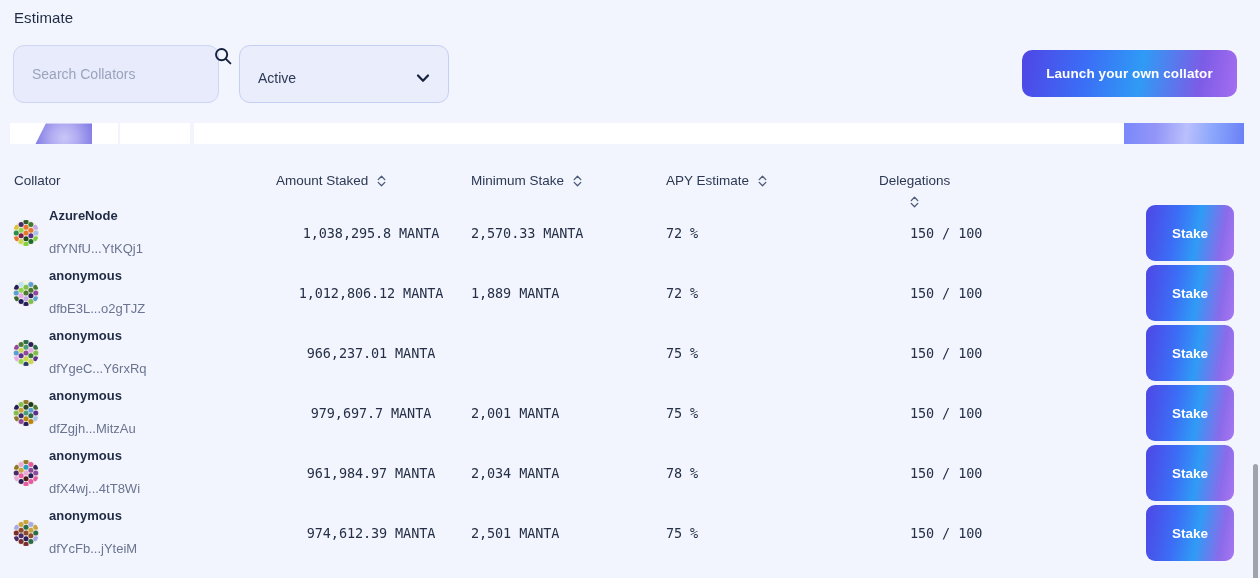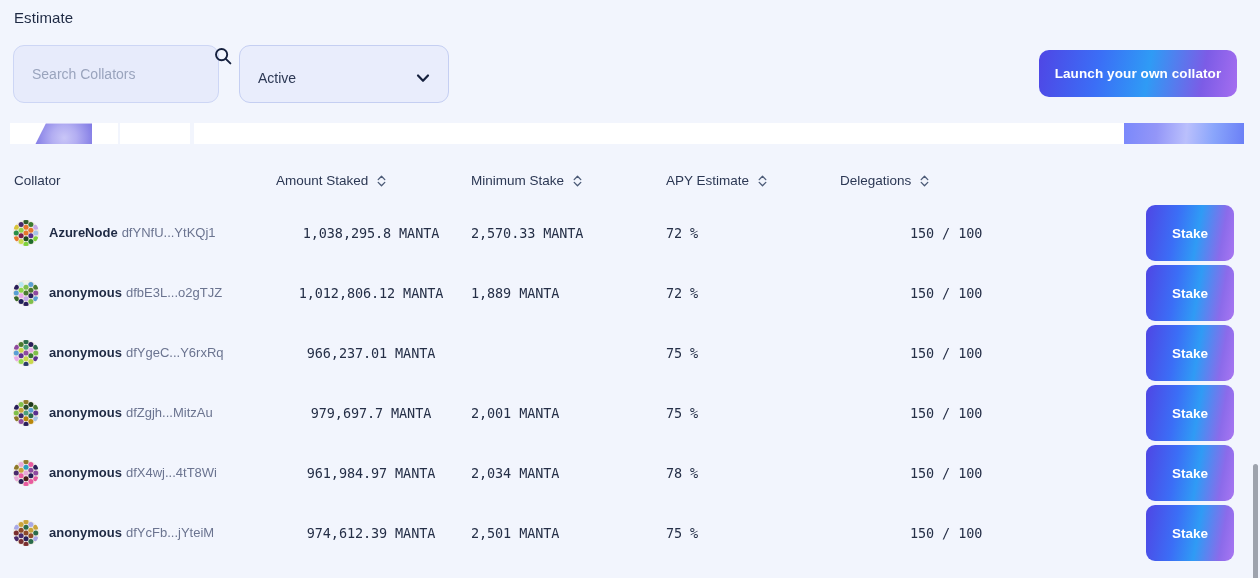--- a/index.html
+++ b/index.html
@@ -83,21 +83,21 @@
     flex: 1;
     font-size: 14px;
     color: #2c3854;
   }
   .chevron-icon { width: 18px; height: 18px; flex: 0 0 18px; }
 
   .launch-btn {
     position: absolute;
     right: 23px;
     top: 50px;
-    width: 198px;
+    width: 215px;
     height: 47px;
     border: none;
     border-radius: 10px;
     background: linear-gradient(100deg, #4f46e5 0%, #3b6ef6 30%, #2f9bf5 55%, #7c5ce6 82%, #a56ef0 100%);
     color: #ffffff;
     font-family: "Liberation Sans", sans-serif;
     font-size: 13.5px;
     font-weight: 700;
     cursor: pointer;
     letter-spacing: 0.1px;
@@ -165,21 +165,21 @@
     font-size: 13.5px;
     color: #2c3854;
     white-space: nowrap;
   }
   .sort-icon { width: 13px; height: 14px; flex: 0 0 13px; }
 
   .col-collator { left: 14px; }
   .col-amount   { left: 276px; }
   .col-min      { left: 471px; }
   .col-apy      { left: 666px; }
-  .col-deleg    { left: 840px; }
+  .col-deleg    { left: 879px; flex-direction: column; }
 
   .row {
     position: relative;
     height: 60px;
   }
 
   .cell {
     position: absolute;
     top: 0;
     height: 60px;
@@ -193,21 +193,21 @@
     width: 26px;
     height: 26px;
     border-radius: 50%;
     flex: 0 0 26px;
     background: #eeeae3;
     position: relative;
     overflow: hidden;
   }
   .identicon svg { display: block; }
 
-  .who { display: flex; flex-direction: row; gap: 4px; line-height: 1.15; }
+  .who { display: flex; flex-direction: column; gap: 18px; line-height: 1.15; }
   .who-name {
     font-size: 13px;
     font-weight: 700;
     color: #1f2a44;
   }
   .who-addr {
     font-size: 13px;
     color: #6b7490;
   }
 

